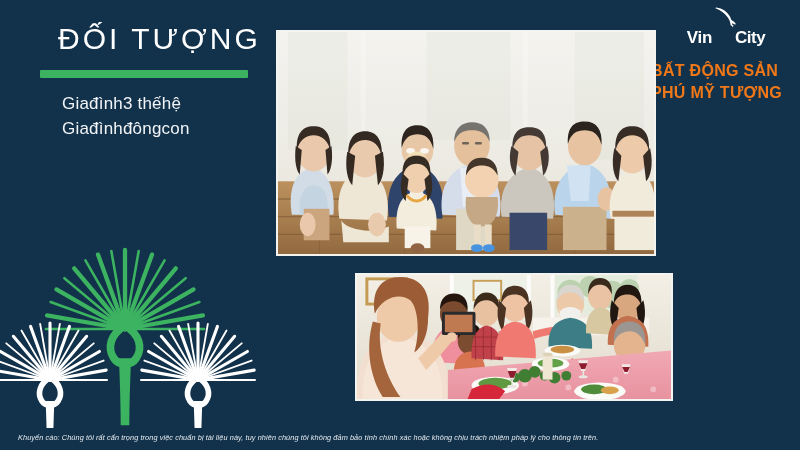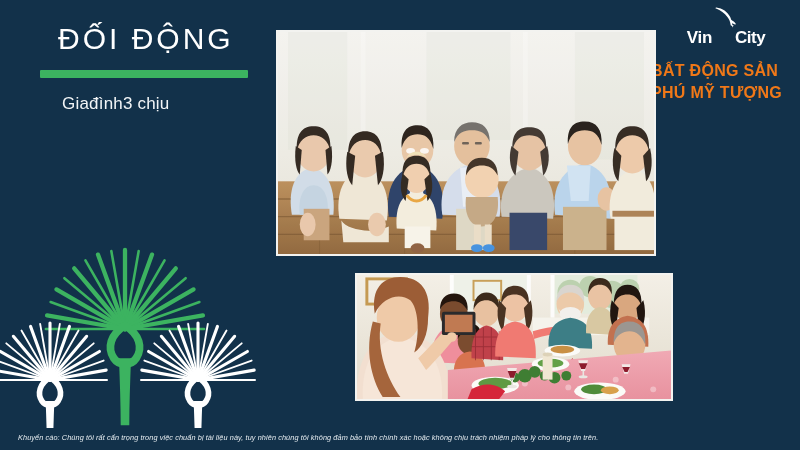--- a/index.html
+++ b/index.html
@@ -120,25 +120,26 @@
       <g transform="translate(60,137) scale(0.62)">
         <use href="#fantree" stroke="#ffffff" fill="#ffffff"></use>
       </g>
 
       <g transform="translate(208,137) scale(0.62)">
         <use href="#fantree" stroke="#ffffff" fill="#ffffff"></use>
       </g>
     </svg>
   </div>
 
-  <div class="title">ĐỐI ĐỘNG</div>
+  <div class="title">ĐỐI TƯỢNG</div>
   <div class="title-rule"></div>
 
   <div class="subtitle">
-    <div>Giađình3 chịu</div>
+    <div>Giađình3 thếhệ</div>
+    <div>Giađìnhđôngcon</div>
   </div>
 
   <div class="vincity">
     <svg class="bird" viewBox="0 0 26 22" aria-hidden="true">
       <path d="M3.2 1.4 C9.5 2.2 14.6 5.6 17.2 11.0 C18.4 13.6 19.0 16.0 19.3 18.6
                C19.4 19.4 19.0 19.9 18.4 19.8 C17.9 19.7 17.7 19.3 17.6 18.7
                C17.2 15.8 16.2 13.2 14.4 11.0 C11.6 7.5 7.6 4.4 3.0 2.6
                C2.3 2.3 2.4 1.3 3.2 1.4 Z" fill="#ffffff"></path>
       <path d="M17.8 13.8 C19.6 14.6 21.4 15.9 22.6 17.4 C23.0 17.9 22.6 18.6 22.0 18.4
                C20.3 17.9 18.9 17.2 17.6 16.2 Z" fill="#ffffff"></path>

